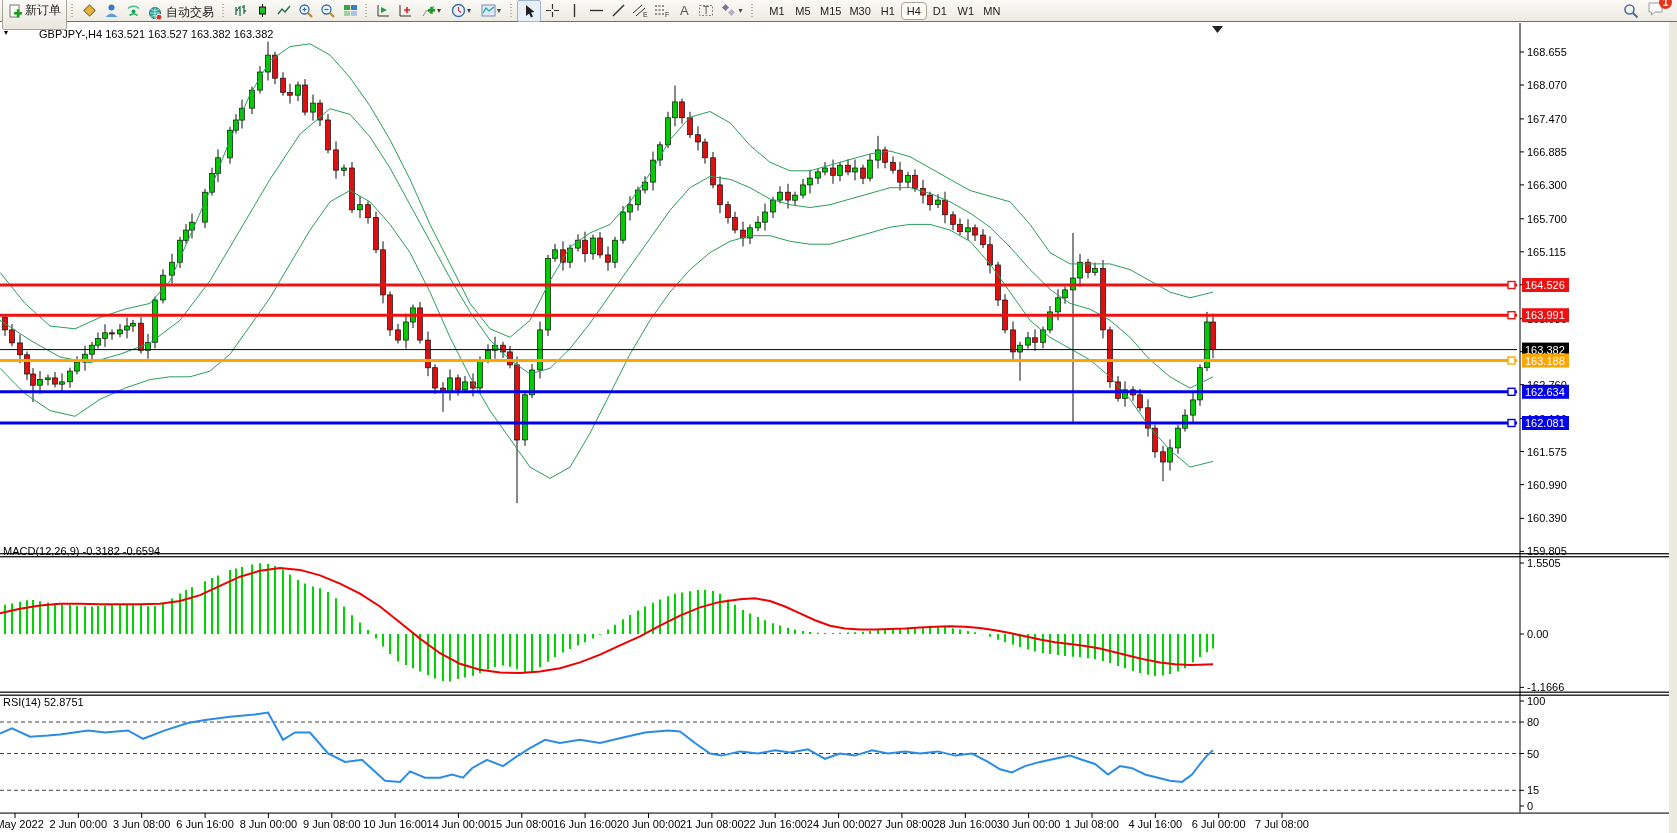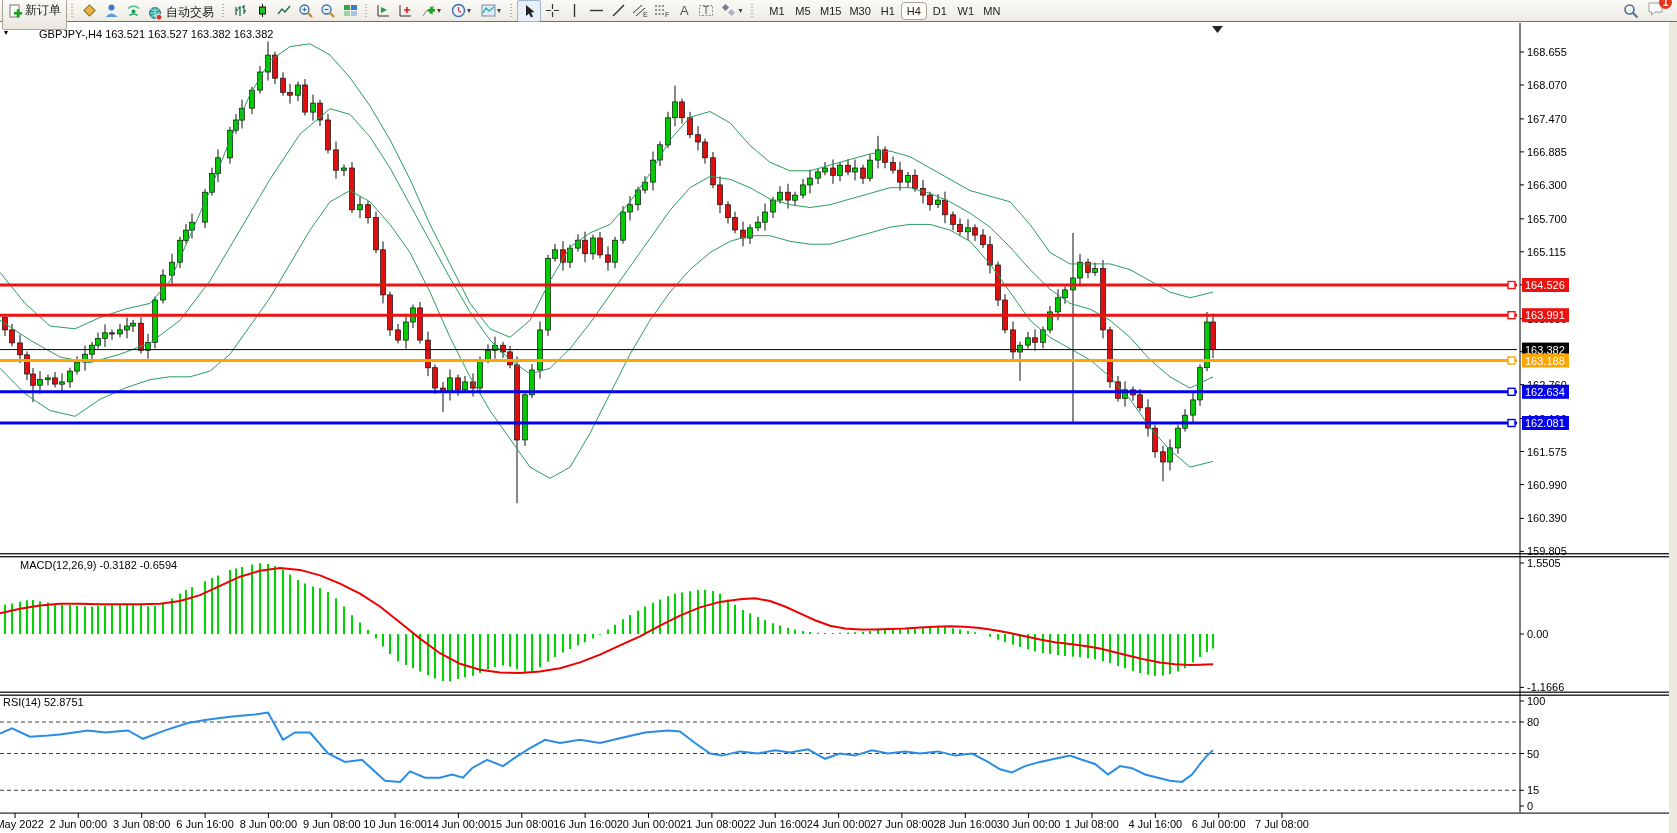--- a/index.html
+++ b/index.html
@@ -24,21 +24,21 @@
       font-family:"Liberation Sans",sans-serif;font-size:11px;color:#222;padding:0 3px;}
   .tf.active{background:#fdfcf6;border:1px solid #aaa698;border-radius:4px;}
   .right-tools{margin-left:auto;display:flex;align-items:center;gap:8px;padding-right:10px;}
   .badge{position:absolute;top:-5px;right:-7px;background:#e8341c;color:#fff;font-size:10px;
          border-radius:8px;min-width:13px;height:13px;line-height:13px;text-align:center;font-weight:bold;}
   .community{position:relative;}
   
   .sym-title{position:absolute;left:15px;top:28px;font-size:11px;color:#000;z-index:3;margin-left:24px;}
   .sym-caret{position:absolute;left:4px;top:28px;font-size:8px;color:#000;z-index:3;}
   .ind-label{position:absolute;left:3px;font-size:11px;color:#000;z-index:3;}
-  #macd-label{top:559px;margin-left:17px;}
+  #macd-label{top:545px;}
   #rsi-label{top:696px;text-align:right;}
   svg text{font-family:"Liberation Sans",sans-serif;}
   .rightstrip{position:absolute;right:0;top:22px;width:8px;height:811px;background:#eceade;z-index:2;}
 </style>
 </head>
 <body>
 
 <div class="page">
 
   <div class="toolbar">

